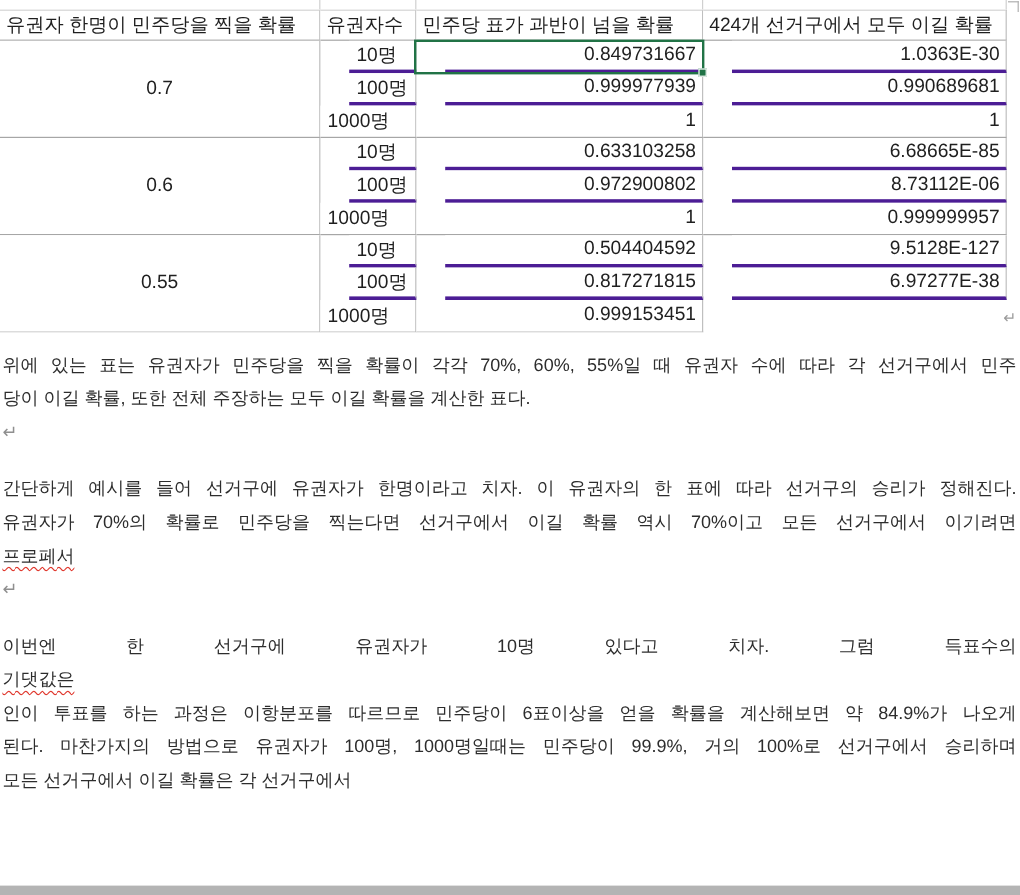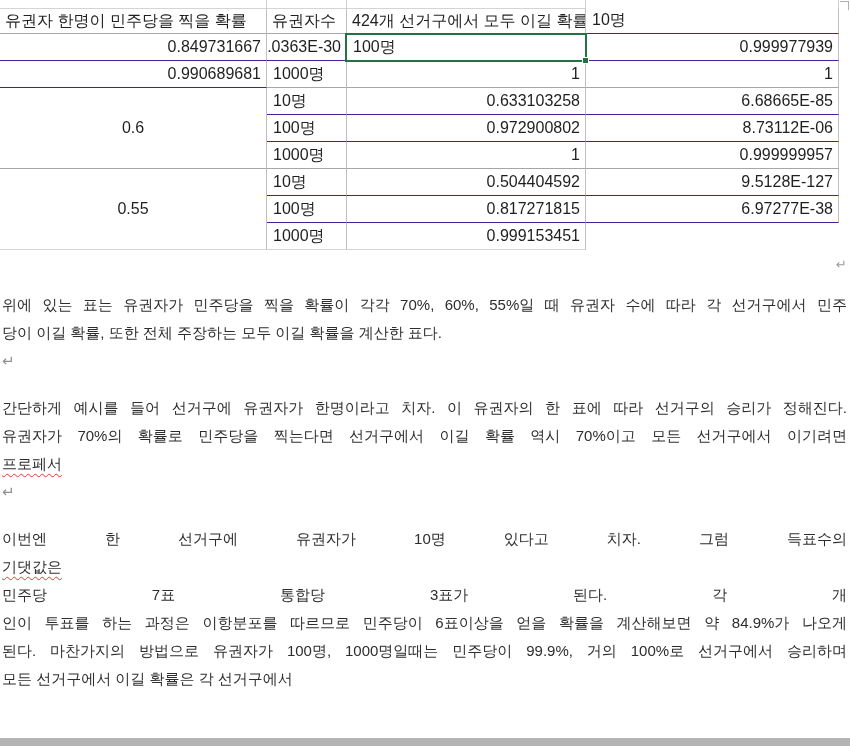--- a/index.html
+++ b/index.html
@@ -10,21 +10,21 @@
   .tbl-wrap{position:absolute;left:0;top:0;width:850px;height:279px;}
   .tbl{position:absolute;left:0;top:8px;display:grid;
        grid-template-columns:267px 80px 239px 253px;
        grid-template-rows:26px repeat(9,27px);}
   .cell{box-sizing:border-box;display:flex;align-items:center;background:#fff;
         font-size:16px;color:#1f1f1f;border-right:1px solid #bfbfbf;white-space:nowrap;overflow:hidden;}
   .hdr{border-top:1px solid #d4d4d4;border-bottom:1px solid #a6a6a6;padding-left:5px;}
   .c-merged{justify-content:center;}
   .c-voters{padding-left:6px;}
   .c-num{justify-content:flex-end;padding-right:5px;}
-  .row-bottom{border-bottom:1px solid #4c1d95;}
+  .row-bottom{border-bottom:3px solid #4c1d95;margin-left:24px;}
   .group-bottom{border-bottom:1px solid #a6a6a6;}
   .light-bottom{border-bottom:1px solid #d4d4d4;}
 
   .stub{position:absolute;top:0;width:1px;height:8px;background:#d0d0d0;}
   .corner-mark{position:absolute;left:840px;top:1px;width:8px;height:8px;
                border-top:1px solid #b0b0b0;border-right:1px solid #b0b0b0;}
   .tbl-return{position:absolute;left:836px;top:257px;font-size:13px;color:#9b9b9b;}
 
   .sel{position:absolute;left:345px;top:33px;width:242px;height:29px;
        border:2px solid #217346;box-sizing:border-box;}
@@ -51,21 +51,23 @@
 
     <div class="stub" style="left:266px"></div>
     <div class="stub" style="left:346px"></div>
     <div class="stub" style="left:585px"></div>
     <div class="stub" style="left:838px"></div>
     <div class="corner-mark"></div>
 
     <div class="tbl">
         <div class="cell hdr">유권자 한명이 민주당을 찍을 확률</div>
         <div class="cell hdr">유권자수</div>
+        <div class="cell hdr">민주당 표가 과반이 넘을 확률</div>
         <div class="cell hdr">424개 선거구에서 모두 이길 확률</div>
+        <div class="cell c-merged group-bottom" style="grid-row: span 3;">0.7</div>
         <div class="cell c-voters row-bottom">10명</div>
         <div class="cell c-num row-bottom">0.849731667</div>
         <div class="cell c-num row-bottom">1.0363E-30</div>
         <div class="cell c-voters row-bottom">100명</div>
         <div class="cell c-num row-bottom">0.999977939</div>
         <div class="cell c-num row-bottom">0.990689681</div>
         <div class="cell c-voters group-bottom">1000명</div>
         <div class="cell c-num group-bottom">1</div>
         <div class="cell c-num group-bottom">1</div>
         <div class="cell c-merged group-bottom" style="grid-row: span 3;">0.6</div>
@@ -115,21 +117,20 @@
         </div>
         <div class="line">
           <div class="spell">프로페서</div>
           <div class="pilcrow">↵</div>
         </div>
       </div>
       <div class="para">
         <div class="line jfull">
           <div class="normal">이번엔 한 선거구에 유권자가 10명 있다고 치자. 그럼 득표수의 </div>
           <div class="spell">기댓값은</div>
-          <div class="normal"> 민주당 7표 통합당 3표가 된다. 각 개</div>
         </div>
         <div class="line jfull">
           <div class="normal">인이 투표를 하는 과정은 이항분포를 따르므로 민주당이 6표이상을 얻을 확률을 계산해보면 약 84.9%가 나오게</div>
         </div>
         <div class="line jfull">
           <div class="normal">된다. 마찬가지의 방법으로 유권자가 100명, 1000명일때는 민주당이 99.9%, 거의 100%로 선거구에서 승리하며</div>
         </div>
         <div class="line">
           <div class="normal">모든 선거구에서 이길 확률은 각 선거구에서 </div>
         </div>

